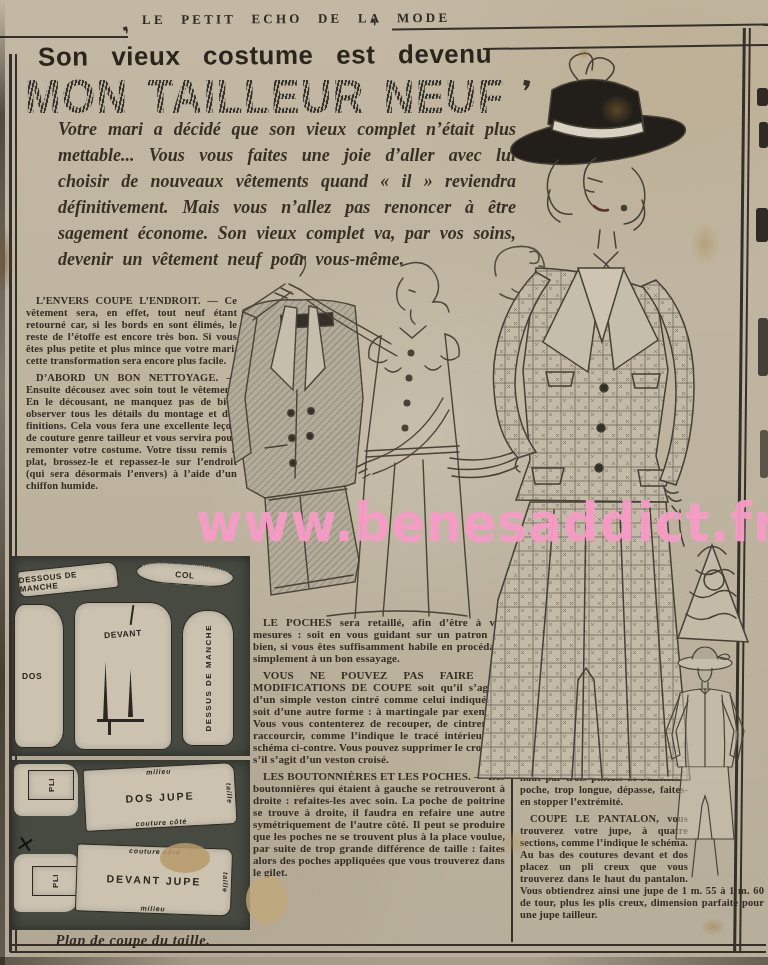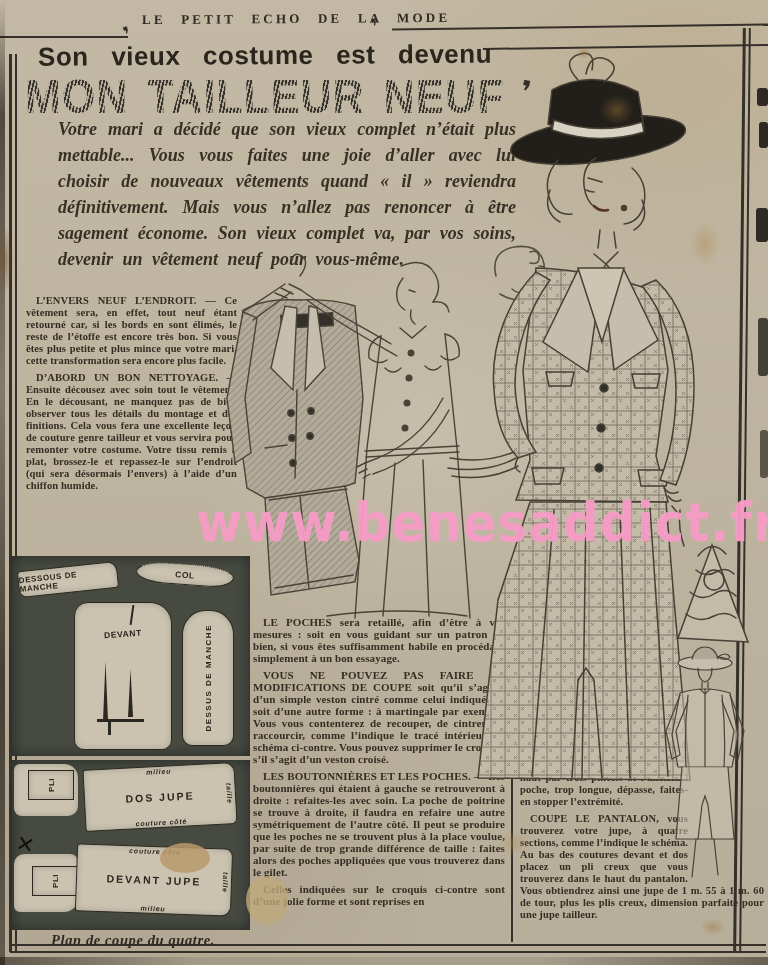--- a/index.html
+++ b/index.html
@@ -116,43 +116,45 @@
     <g stroke="#565040" stroke-width="1.6" fill="none" stroke-linecap="round">
       <path d="M14,36 Q8,12 32,7 Q58,3 62,24 Q64,42 48,47"></path>
       <path d="M48,12 q9,-3 9,6 q0,7 -9,5"></path>
       <path d="M57,26 q9,0 6,9"></path>
       <path d="M30,49 q10,8 22,2"></path>
       <path d="M18,54 q20,12 42,4"></path>
     </g>
   </svg>
 
   <div class="col left-col body-text">
-    <p><span class="lead">L’ENVERS NEUF L’ENDROIT. —</span><span> Ce vêtement sera, en effet, tout neuf étant retourné car, si les bords en sont élimés, le reste de l’étoffe est encore très bon. Si vous êtes plus petite et plus mince que votre mari, cette transformation sera encore plus facile.</span></p>
+    <p><span class="lead">L’ENVERS COUPE L’ENDROIT. —</span><span> Ce vêtement sera, en effet, tout neuf étant retourné car, si les bords en sont élimés, le reste de l’étoffe est encore très bon. Si vous êtes plus petite et plus mince que votre mari, cette transformation sera encore plus facile.</span></p>
     <p><span class="lead">D’ABORD UN BON NETTOYAGE. —</span><span> Ensuite décousez avec soin tout le vêtement. En le décousant, ne manquez pas de bien observer tous les détails du montage et des finitions. Cela vous fera une excellente leçon de couture genre tailleur et vous servira pour remonter votre costume. Votre tissu remis à plat, brossez-le et repassez-le sur l’endroit (qui sera désormais l’envers) à l’aide d’un chiffon humide.</span></p>
   </div>
 
   <div class="col mid-col body-text">
     <p><span class="lead">LE POCHES</span><span> sera retaillé, afin d’être à vos mesures : soit en vous guidant sur un patron ou bien, si vous êtes suffisamment habile en procédant simplement à un bon essayage.</span></p>
     <p><span class="lead">VOUS NE POUVEZ PAS FAIRE DE MODIFICATIONS DE COUPE</span><span> soit qu’il s’agisse d’un simple veston cintré comme celui indiqué ici, soit d’une autre forme : à martingale par exemple. Vous vous contenterez de recouper, de cintrer, de raccourcir, comme l’indique le tracé intérieur du schéma ci-contre. Vous pouvez supprimer le croisage s’il s’agit d’un veston croisé.</span></p>
     <p><span class="lead">LES BOUTONNIÈRES ET LES POCHES. —</span><span> Les boutonnières qui étaient à gauche se retrouveront à droite : refaites-les avec soin. La poche de poitrine se trouve à droite, il faudra en refaire une autre symétriquement de l’autre côté. Il peut se produire que les poches ne se trouvent plus à la place voulue, par suite de trop grande différence de taille : faites alors des poches appliquées que vous trouverez dans le gilet.</span></p>
-    <p><span>Celles indiquées sur le croquis ci-contre sont d’une jolie forme et sont reprises en</span></p>
   </div>
 
   <div class="col right-col body-text">
     <div class="float-spacer"></div>
     <p class="no-indent"><span>haut par trois pinces. Si l’ancienne poche, trop longue, dépasse, faites-en stopper l’extrémité.</span></p>
     <p><span class="lead">COUPE LE PANTALON,</span><span> vous trouverez votre jupe, à quatre sections, comme l’indique le schéma. Au bas des coutures devant et dos placez un pli creux que vous trouverez dans le haut du pantalon. Vous obtiendrez ainsi une jupe de 1 m. 55 à 1 m. 60 de tour, plus les plis creux, dimension parfaite pour une jupe tailleur.</span></p>
   </div>
 
   <div class="panel panelA">
     <div class="piece" style="left:6px;top:10px;width:98px;height:25px;transform:rotate(-6deg);border-radius:4px 10px 4px 8px;">
       <span class="lbl" style="font-size:8px;">DESSOUS DE MANCHE</span>
     </div>
     <div class="piece" style="left:124px;top:8px;width:96px;height:19px;transform:rotate(4deg);border-radius:40% 50% 30% 40%/60%;border-top-style:dotted;">
       <span class="lbl">COL</span>
+    </div>
+    <div class="piece" style="left:2px;top:48px;width:50px;height:144px;border-radius:10px 22px 14px 8px/14px 26px 18px 10px;justify-content:flex-start;padding-left:7px;box-sizing:border-box;">
+      <span class="lbl">DOS</span>
     </div>
     <div class="piece" style="left:62px;top:46px;width:96px;height:146px;border-radius:14px 22px 10px 10px;align-items:flex-start;">
       <span class="lbl" style="margin-top:26px;transform:rotate(-4deg);">DEVANT</span>
       <div class="dart" style="left:28px;top:58px;width:5px;height:60px;clip-path:polygon(50% 0,100% 100%,0 100%);"></div>
       <div class="dart" style="left:53px;top:66px;width:5px;height:48px;clip-path:polygon(50% 0,100% 100%,0 100%);"></div>
       <div class="dart" style="left:22px;top:116px;width:47px;height:3px;"></div>
       <div class="dart" style="left:33px;top:119px;width:3px;height:13px;"></div>
       <div class="dart" style="left:56px;top:2px;width:2px;height:20px;transform:rotate(8deg);"></div>
     </div>
     <div class="piece" style="left:170px;top:54px;width:50px;height:134px;border-radius:45% 45% 10px 10px/18% 18% 10px 10px;">
@@ -176,21 +178,21 @@
       <span class="vert-lbl" style="letter-spacing:.5px;">PLI</span>
     </div>
     <div class="piece" style="left:64px;top:86px;width:154px;height:66px;transform:rotate(2deg);border-radius:3px 8px 10px 3px;">
       <span class="edge-lbl" style="top:1px;left:50%;transform:translateX(-50%);">couture côté</span>
       <span class="lbl" style="font-size:10.5px;letter-spacing:2px;">DEVANT JUPE</span>
       <span class="edge-lbl" style="bottom:1px;left:50%;transform:translateX(-50%);">milieu</span>
       <span class="edge-lbl" style="right:2px;top:50%;transform:translateY(-50%);writing-mode:vertical-rl;">taille</span>
     </div>
     <div style="position:absolute;left:4px;top:72px;color:#14120e;font-weight:bold;font-size:22px;transform:rotate(12deg);font-family:'DejaVu Sans',sans-serif;">✕</div>
   </div>
-  <div class="caption">Plan de coupe du quatre.</div>
+  <div class="caption">Plan de coupe du taille.</div>
 
   <svg style="left:205px;top:248px;" width="265" height="375" viewBox="0 0 265 375">
     <defs>
       <pattern id="hatch" width="5" height="5" patternUnits="userSpaceOnUse" patternTransform="rotate(45)">
         <rect width="5" height="5" fill="#b3ab99"></rect>
         <line x1="0" y1="0" x2="0" y2="5" stroke="#7d7666" stroke-width="1.2"></line>
       </pattern>
     </defs>
     <g stroke="#4a4337" stroke-width="1.4" fill="none" stroke-linecap="round">
 

